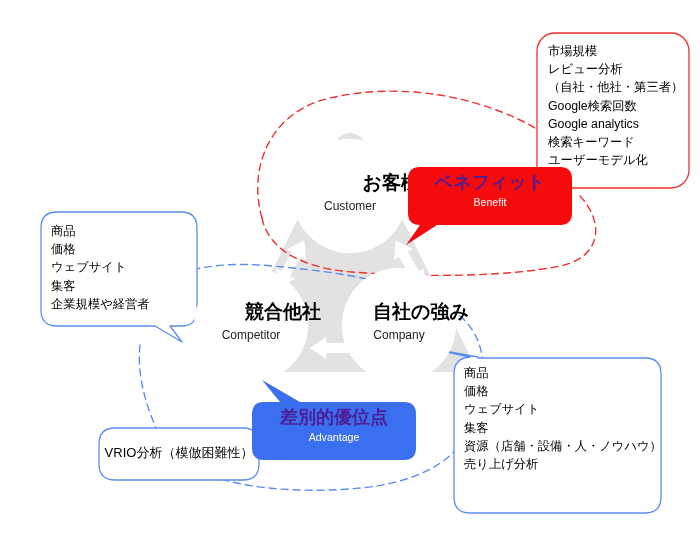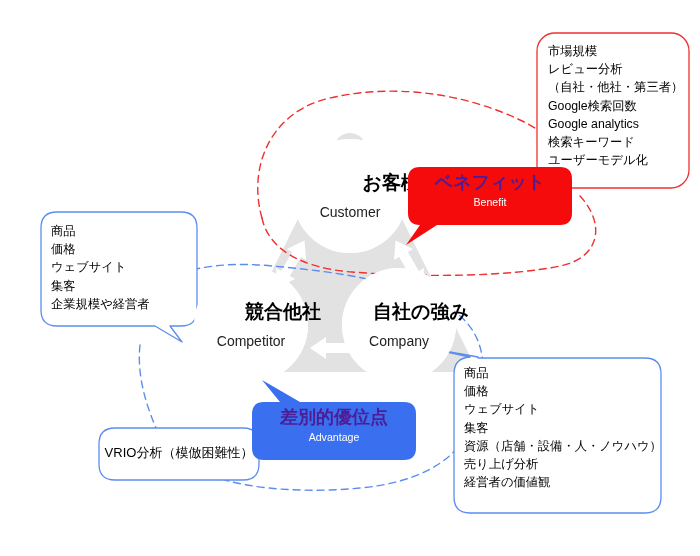--- a/index.html
+++ b/index.html
@@ -33,26 +33,26 @@
   
   .node-jp{
     font-size:19px;
     font-weight:bold;
     color:#000000;
     text-align:right;
     white-space:nowrap;
     line-height:22px;
   }
   .node-en{
-    font-size:14px;
+    font-size:12px;
     color:#222222;
     text-align:center;
     white-space:nowrap;
     line-height:15px;
-    margin-top:11px;
+    margin-top:5px;
   }
 
   
   .banner-jp{
     font-size:18px;
     font-weight:bold;
     color:#4c1d95;
     text-align:center;
     white-space:nowrap;
     line-height:21px;
@@ -179,21 +179,20 @@
                Q 661 358 645 358
                L 478 358 Z" fill="#ffffff" stroke="#5b8df0" stroke-width="1.3" stroke-linejoin="round"></path>
       <foreignObject x="464" y="364" width="196" height="150">
         <div xmlns="http://www.w3.org/1999/xhtml" class="boxtext">
           <div>商品</div>
           <div>価格</div>
           <div>ウェブサイト</div>
           <div>集客</div>
           <div>資源（店舗・設備・人・ノウハウ）</div>
           <div>売り上げ分析</div>
-          <div>経営者の価値観</div>
         </div>
       </foreignObject>
     </g>
 
     <g>
       <path d="M 115 428
                Q 99 428 99 444
                L 99 464
                Q 99 480 115 480
                L 243 480

